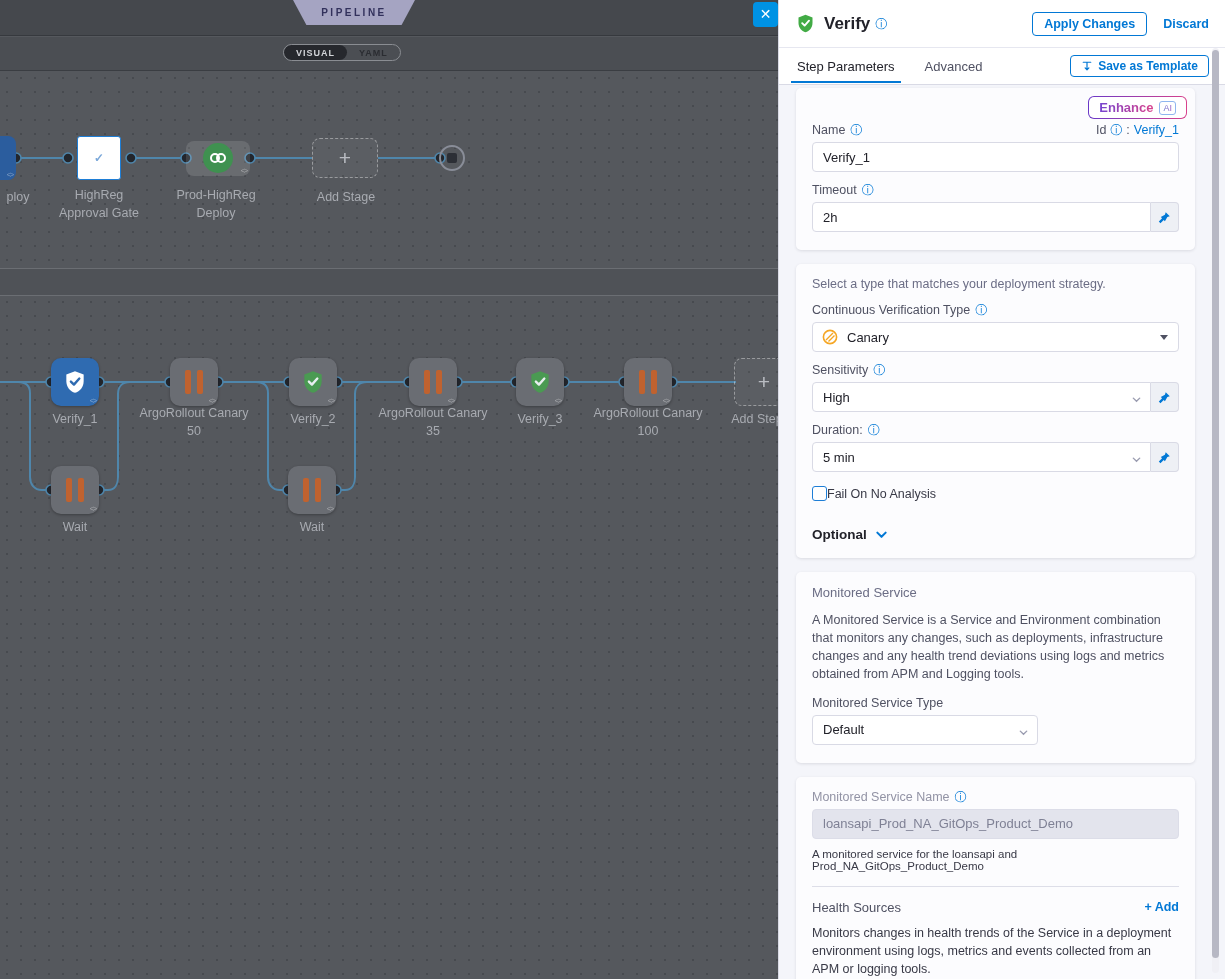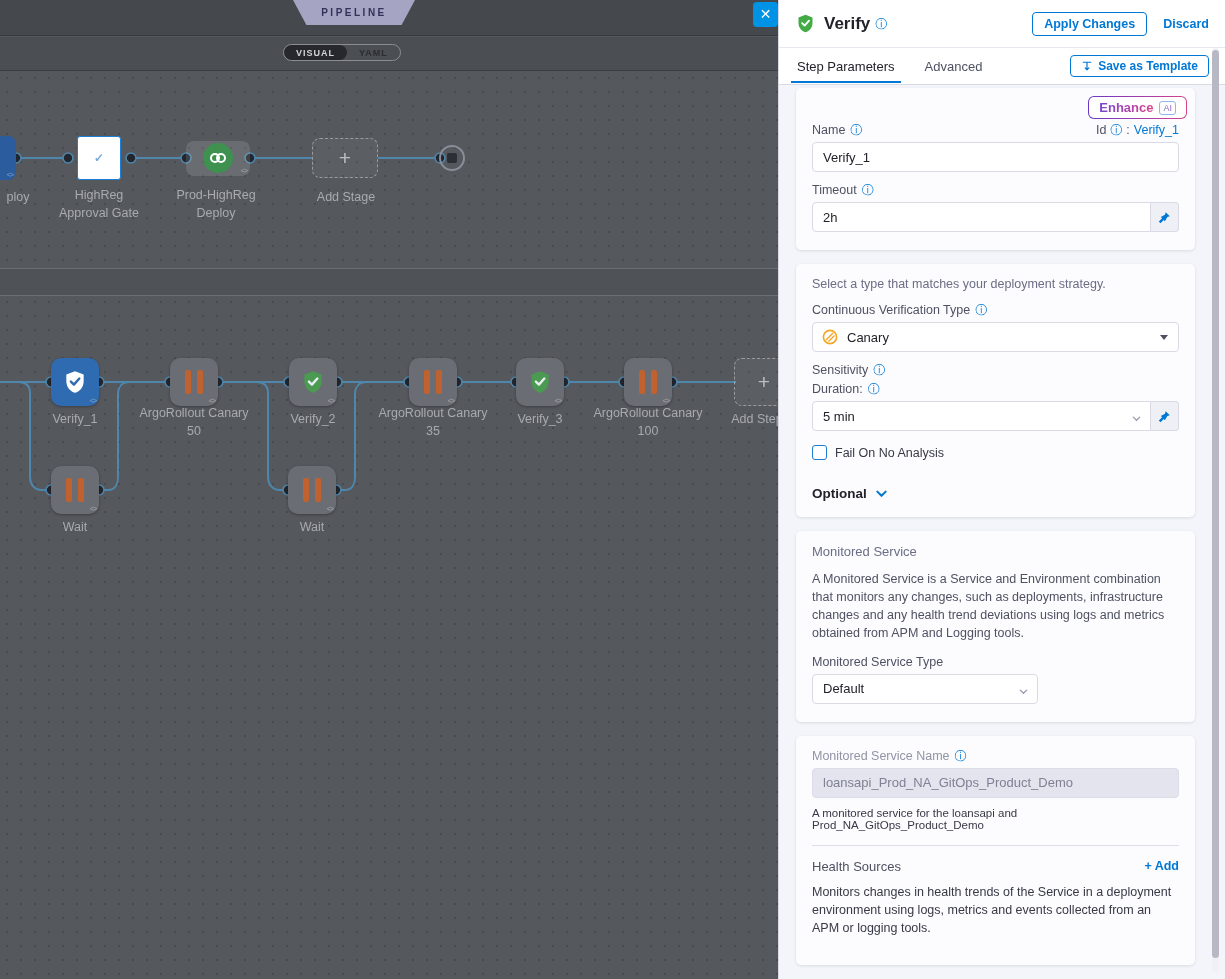--- a/index.html
+++ b/index.html
@@ -96,21 +96,21 @@
   .pinbox { width:28px; height:30px; background:#eef0f5; border:1px solid #d9dae5; border-left:none;
     border-radius:0 4px 4px 0; display:flex; align-items:center; justify-content:center; cursor:pointer; }
   .with-pin .tin { border-radius:4px 0 0 4px; }
   .selwrap { position:relative; flex:1; }
   .selwrap .tin { width:100%; }
   .chev { position:absolute; right:9px; top:9px; pointer-events:none; }
   .caret { position:absolute; right:11px; top:13px; width:0; height:0; border-left:4.5px solid transparent;
     border-right:4.5px solid transparent; border-top:5.5px solid #4f5162; pointer-events:none; }
   .canary-ic { position:absolute; left:10px; top:7px; }
   .hint { font-size:12.5px; color:#6b6d85; margin-bottom:12px; }
-  .chkrow { display:flex; align-items:center; gap:8px; margin:14px 0 2px; }
+  .chkrow { display:flex; align-items:center; margin:14px 0 2px; }
   .chk { width:15px; height:15px; border:1.6px solid #1e7ed6; border-radius:3px; background:#fff; cursor:pointer; }
   .chklbl { font-size:12.5px; color:#383946; }
   .optional { display:flex; align-items:center; gap:8px; margin-top:26px; font-size:13.5px; font-weight:bold;
     color:#22222a; cursor:pointer; }
   .sect-h { font-size:13px; color:#6b6d85; margin-bottom:11px; }
   .para { font-size:12.5px; color:#4f5162; line-height:1.45; margin-bottom:12px; }
   .para.dark { color:#383946; }
   .helper { font-size:11.5px; color:#383946; margin:9px 0 2px; }
   .hr { border:none; border-top:1px solid #dddee8; margin:14px 0 13px; }
   .hs-head { display:flex; align-items:center; justify-content:space-between; margin-bottom:9px; }
@@ -380,20 +380,33 @@
             </span>
             <span class="caret"></span>
           </div>
         </div>
         <div class="lblrow" style="justify-content:flex-start">
           <span class="lbl">
               <span>Sensitivity</span>
               <span class="info">ⓘ</span>
             </span>
         </div>
+        <div class="field with-pin">
+          <div class="selwrap">
+            <input class="tin" readonly="" value="High" style="">
+            <span class="chev"><svg width="11" height="11" viewBox="0 0 12 12">
+                  <path d="M2.5 4.5 L6 8 L9.5 4.5" fill="none" stroke="#9a9cb0" stroke-width="1.5" stroke-linecap="round"></path>
+                </svg></span>
+          </div>
+          <span class="pinbox">
+            <svg width="13" height="13" viewBox="0 0 16 16">
+                <path d="M9.5 1.5 L14.5 6.5 L11.5 7.5 L8.5 12.5 L7 11 L3 15 L1 13 L5 9 L3.5 7.5 L8.5 4.5 Z" fill="#0278d5"></path>
+              </svg>
+          </span>
+        </div>
         <div class="lblrow" style="justify-content:flex-start">
           <span class="lbl">
               <span>Duration:</span>
               <span class="info">ⓘ</span>
             </span>
         </div>
         <div class="field with-pin" style="margin-bottom:0">
           <div class="selwrap">
             <input class="tin" readonly="" value="5 min" style="">
             <span class="chev"><svg width="11" height="11" viewBox="0 0 12 12">

